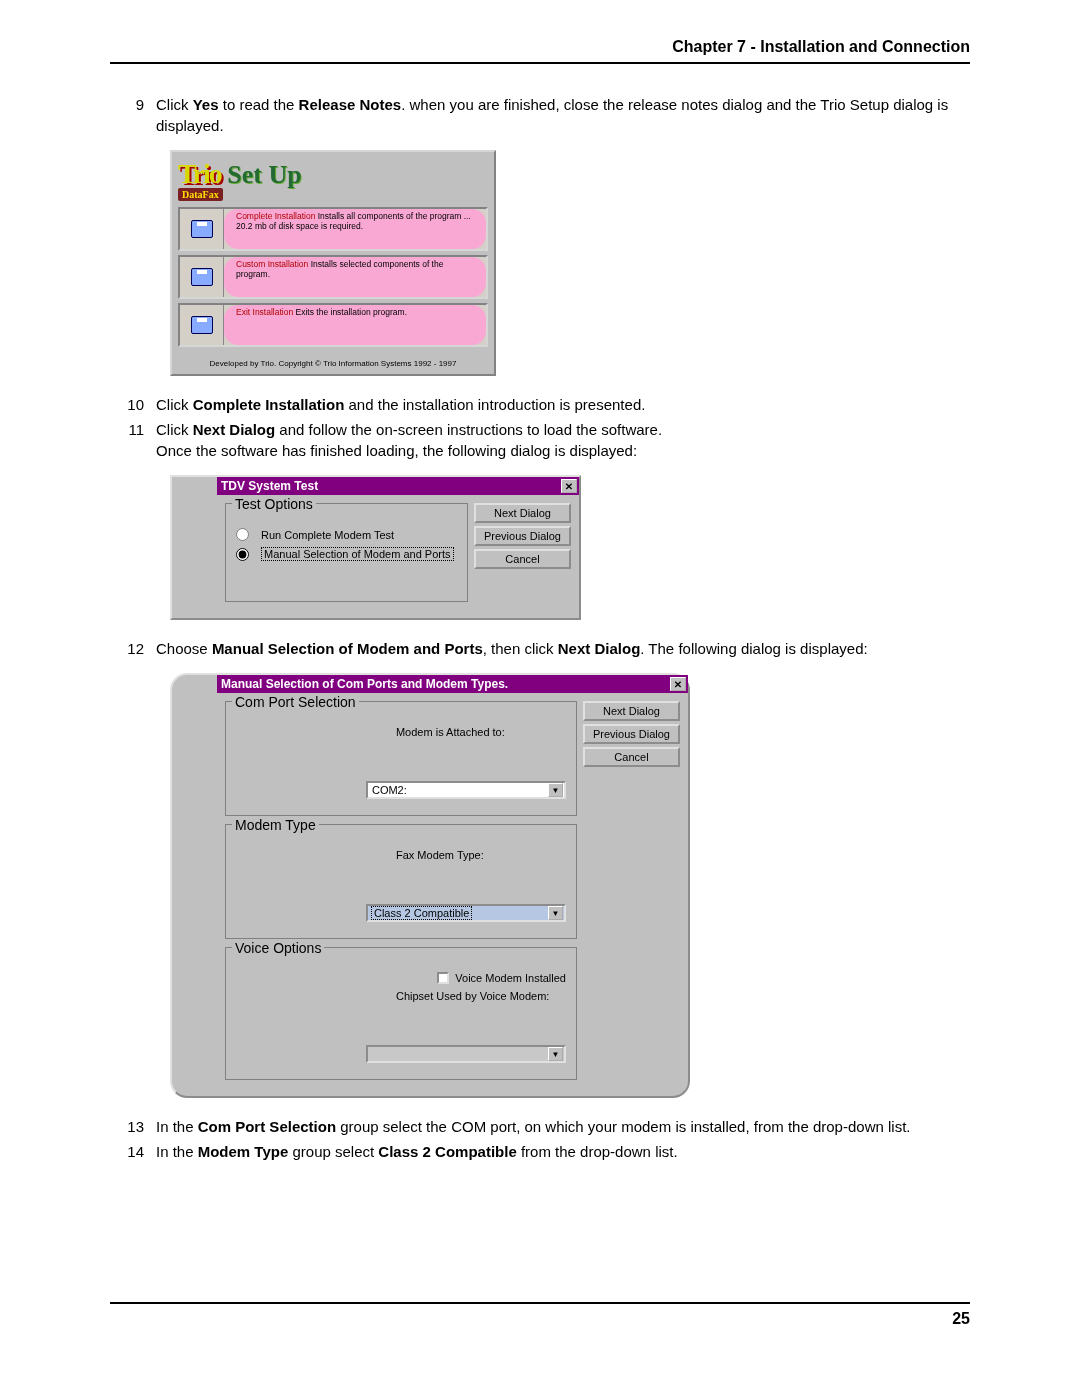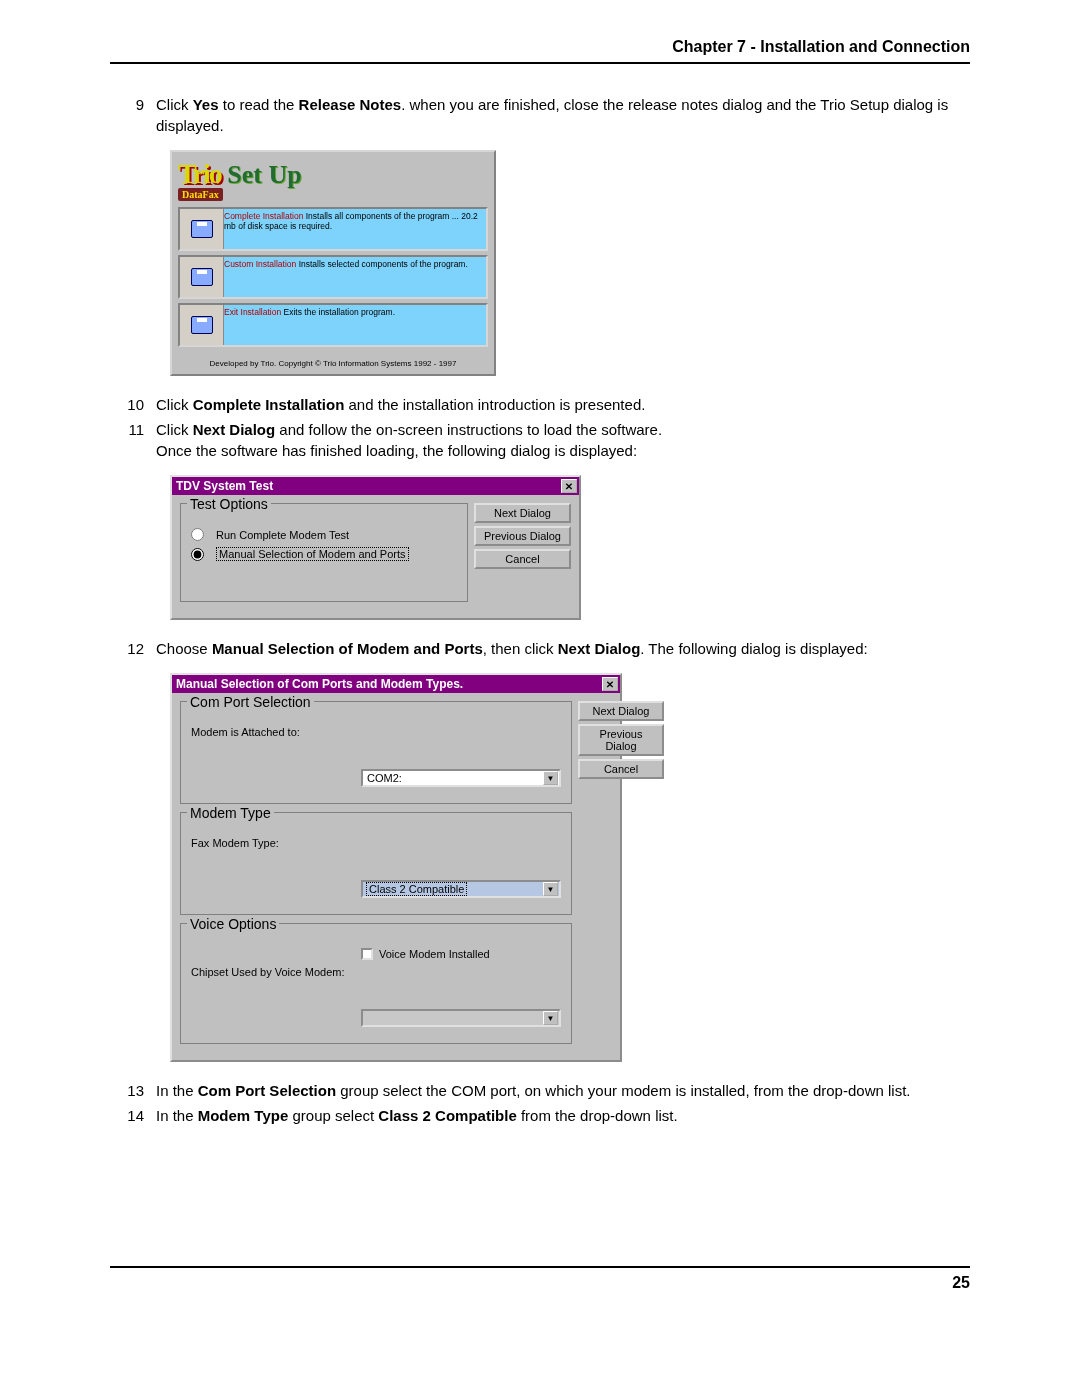--- a/index.html
+++ b/index.html
@@ -103,24 +103,25 @@
   .trio-icon-cell {
     width: 44px;
     display: flex;
     align-items: center;
     justify-content: center;
     border-right: 1px solid #888;
     background: #d4d0c8;
   }
   .trio-text-cell {
     flex: 1;
-    background: #7dd3fc;
-    padding: 3px 0;
+    background: #f9a8d4;
+    padding: 3px 12px;
     font-size: 8.5px;
     line-height: 1.15;
+    border-radius: 14px;
   }
   .trio-text-cell .red { color: #b00000; font-weight: normal; }
   .trio-footer {
     text-align: center;
     font-size: 8px;
     padding: 4px 2px 6px 2px;
     color: #000;
   }
 
   
@@ -133,20 +134,21 @@
     content:""; position:absolute; top:2px; left:6px; width:10px; height:4px;
     background:#fff;
   }
 
   
   .win95 {
     background: #c0c0c0;
     border: 2px outset #e0e0e0;
     font-family: "MS Sans Serif", Tahoma, Arial, sans-serif;
     font-size: 11px;
+    padding-left: 45px;
   }
   .win95-title {
     background: #800080; 
     color: #fff;
     font-weight: bold;
     padding: 2px 2px 2px 4px;
     display: flex;
     justify-content: space-between;
     align-items: center;
     font-size: 12px;
@@ -182,23 +184,23 @@
     background: #c0c0c0;
     border: 2px outset #e0e0e0;
     font-size: 11px;
     padding: 2px 8px;
     min-width: 86px;
     text-align: center;
   }
   .tdv { width: 411px; }
 
   
-  .manual { width: 452px; }
+  .manual { width: 520px; border-radius: 17px; }
   .win95 .field-row {
-    display:flex; align-items:flex-start; margin: 6px 0;
+    display:flex; align-items:flex-end; margin: 6px 0; flex-direction: column;
   }
   .win95 .field-label { width: 170px; font-size: 11px; }
   .win95 .select {
     height: 18px; border: 2px inset #e0e0e0; background: #fff;
     display:flex; justify-content:space-between; align-items:center;
     padding: 0 1px 0 4px; font-size: 11px; width: 200px; margin-top: 43px;
   }
   .win95 .select .arrow {
     width: 15px; height: 14px; background: #c0c0c0;
     border: 1px outset #fff; display:flex; align-items:center; justify-content:center;

